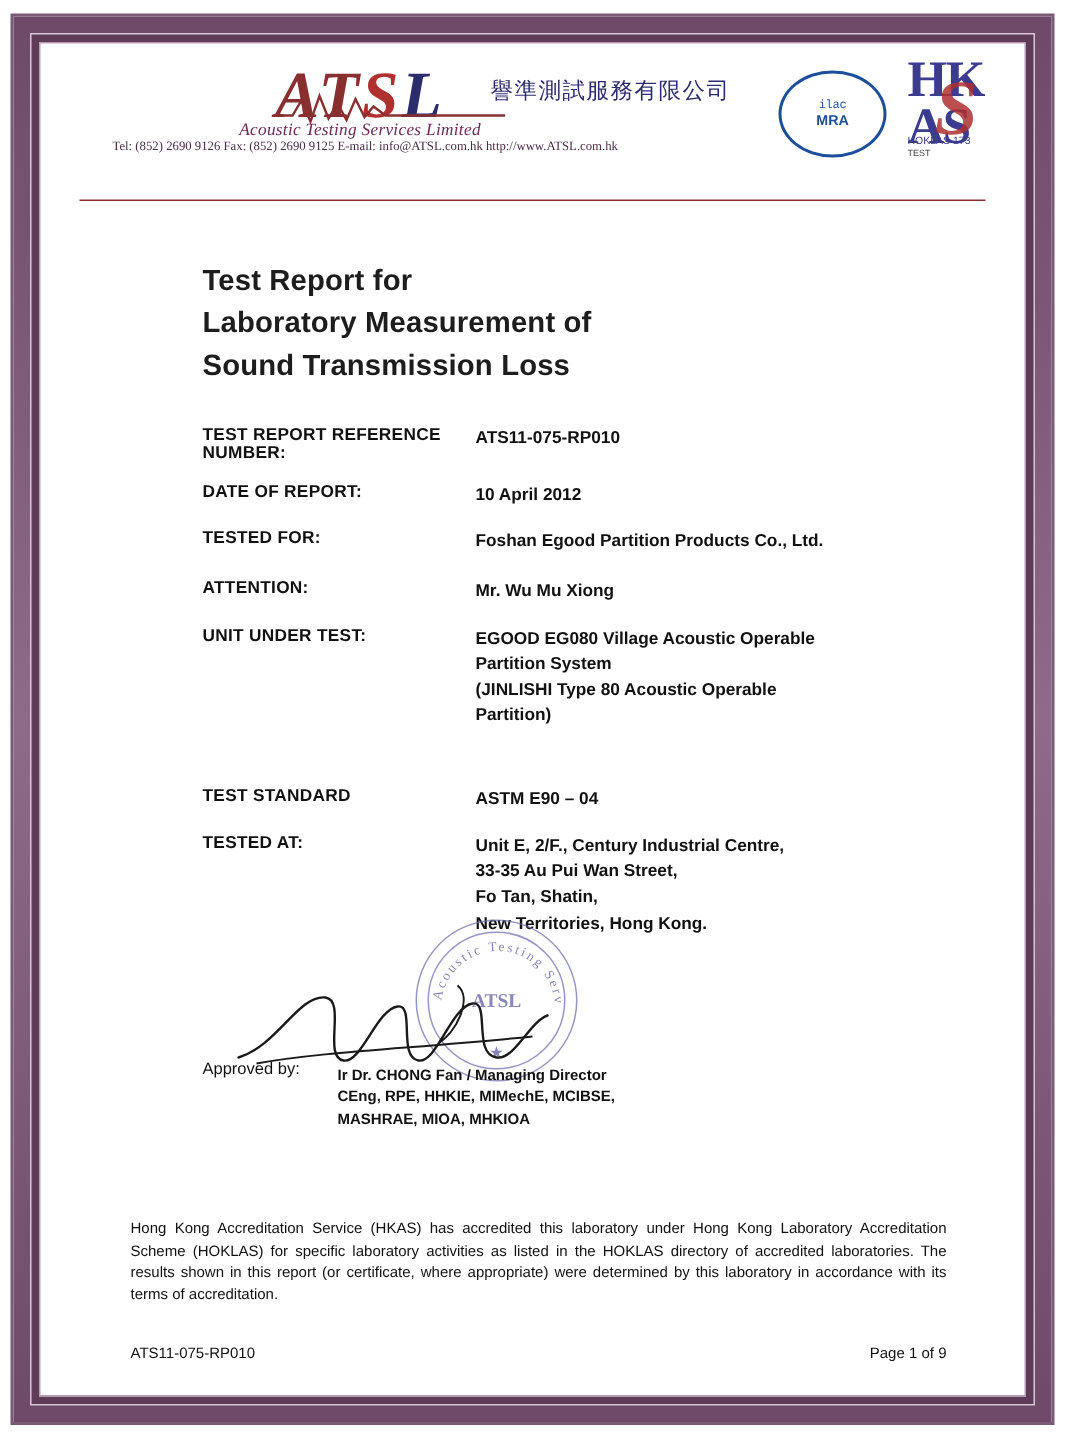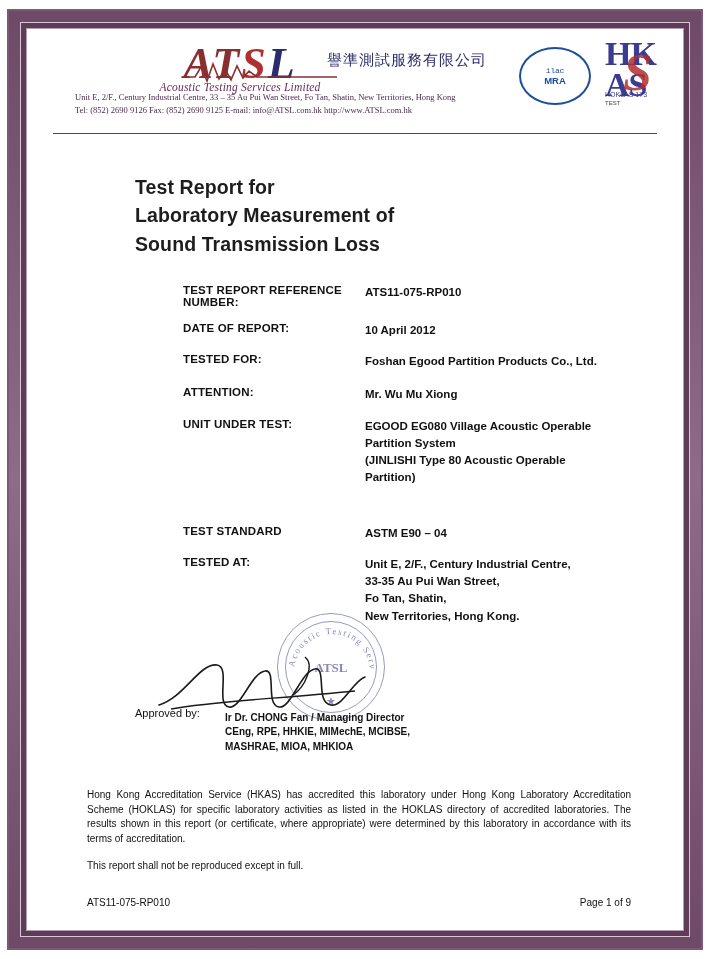--- a/index.html
+++ b/index.html
@@ -214,21 +214,20 @@
     display: flex;
     margin-bottom: 14px;
   }
   .field-label {
     width: 182px;
     flex: 0 0 182px;
     font-size: 11.5px;
     font-weight: bold;
     color: #111;
     letter-spacing: 0.2px;
-    margin-left: 48px;
   }
   .field-value {
     flex: 1;
     font-size: 11.5px;
     font-weight: bold;
     color: #111;
     line-height: 1.5;
   }
   .field-row.addr { margin-bottom: 16px; }
   .gap-lg { height: 24px; }
@@ -352,21 +351,20 @@
                 </svg>
               </span>
               <span class="a">A</span><span class="t">T</span><span class="s">S</span><span class="l">L</span>
             </div>
             <div class="atsl-sub">Acoustic Testing Services Limited</div>
           </div>
 
           <div class="chinese-name">譽準測試服務有限公司</div>
 
           <div class="addr-line">
-            <div>Unit E, 2/F., Century Industrial Centre, 33 – 35 Au Pui Wan Street, Fo Tan, Shatin, New Territories, Hong Kong</div>
             <div>Tel: (852) 2690 9126      Fax: (852) 2690 9125      E-mail: info@ATSL.com.hk      http://www.ATSL.com.hk</div>
           </div>
 
           <div class="ilac-logo">
             <div class="ilac-top">ilac</div>
             <div class="ilac-mra">MRA</div>
           </div>
 
           <div class="hkas-logo">
             <div class="hkas-swoosh">S</div>
@@ -463,21 +461,20 @@
 
           <div class="sig-name">
             <div>Ir Dr. CHONG Fan / Managing Director</div>
             <div>CEng, RPE, HHKIE, MIMechE, MCIBSE,</div>
             <div>MASHRAE, MIOA, MHKIOA</div>
           </div>
         </div>
 
         <div class="footer">
           <div class="accr-note">Hong Kong Accreditation Service (HKAS) has accredited this laboratory under Hong Kong Laboratory Accreditation Scheme (HOKLAS) for specific laboratory activities as listed in the HOKLAS directory of accredited laboratories. The results shown in this report (or certificate, where appropriate) were determined by this laboratory in accordance with its terms of accreditation.</div>
-          <div class="norep">This report shall not be reproduced except in full.</div>
           <div class="foot-line">
             <span>ATS11-075-RP010</span>
             <span>Page 1 of 9</span>
           </div>
         </div>
 
       </div>
     </div>
   </div>
 </div>

